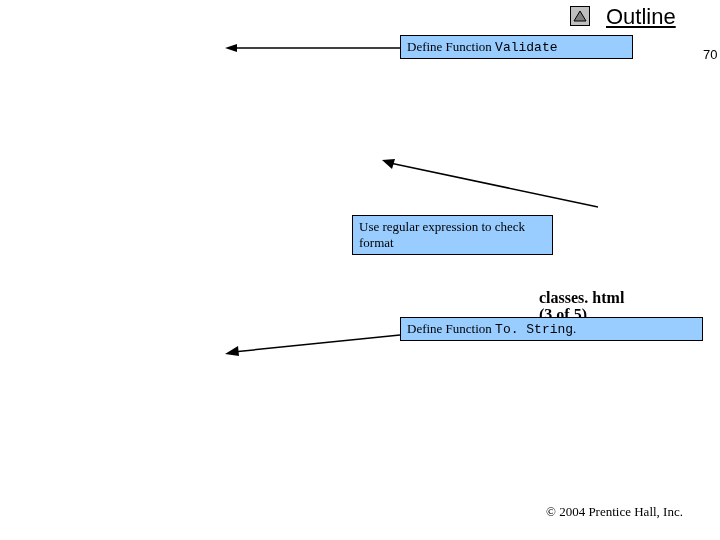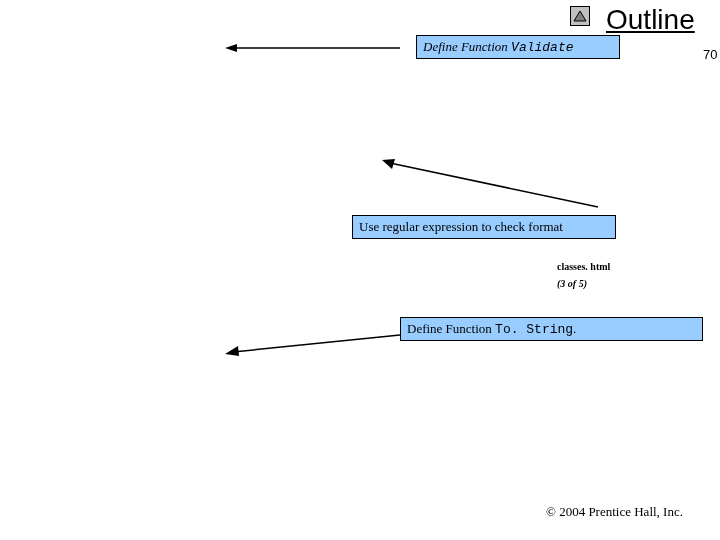--- a/index.html
+++ b/index.html
@@ -21,21 +21,21 @@
     border: 1px solid #000;
     display: flex;
     align-items: center;
     justify-content: center;
   }
   .outline-icon svg { display: block; }
   .outline-title {
     position: absolute;
     left: 606px;
     top: 4px;
-    font-size: 28px;
+    font-size: 22px;
     text-decoration: underline;
     font-family: Arial, sans-serif;
   }
   .page-num {
     position: absolute;
     left: 703px;
     top: 3px;
     font-size: 13px;
     font-family: Arial, sans-serif;
     margin-top: 44px;
@@ -43,23 +43,24 @@
   .callout {
     position: absolute;
     background: #99ccff;
     border: 1px solid #000;
     padding: 3px 6px;
     font-size: 13px;
   }
   .callout .code { font-family: "Courier New", monospace; }
   .file-label {
     position: absolute;
-    left: 557px;
-    font-size: 10px;
+    left: 539px;
+    font-size: 16px;
     font-weight: bold;
+    margin-top: 28px;
   }
   .copyright {
     position: absolute;
     left: 546px;
     top: 504px;
     font-size: 13px;
     line-height: 1.25;
   }
   .arrow {
     position: absolute;
@@ -70,40 +71,40 @@
 <body>
 
 <div class="outline-icon">
   <svg width="14" height="12" viewBox="0 0 14 12">
     <polygon points="7,1 13,11 1,11" fill="#808080" stroke="#000" stroke-width="1"></polygon>
   </svg>
 </div>
 <div class="outline-title">Outline</div>
 <div class="page-num">70</div>
 
-<div class="callout" style="left:416px; top:35px; width:204px;font-style:italic;">
+<div class="callout" style="left:400px; top:35px; width:233px;">
   <span>Define Function </span><span class="code">Validate</span>
 </div>
 
 <svg class="arrow" style="left:225px; top:42px; width:180px; height:12px;">
   <line x1="175" y1="6" x2="8" y2="6" stroke="#000" stroke-width="1.5"></line>
   <polygon points="0,6 12,2 12,10" fill="#000"></polygon>
 </svg>
 
 <svg class="arrow" style="left:380px; top:155px; width:225px; height:60px;">
   <line x1="218" y1="52" x2="10" y2="8" stroke="#000" stroke-width="1.5"></line>
   <polygon points="2,5 15,4 12,14" fill="#000"></polygon>
 </svg>
 
-<div class="callout" style="left:352px; top:215px; width:264px;">
+<div class="callout" style="left:352px; top:215px; width:201px;">
   <span>Use regular expression to check format</span>
 </div>
 
 <div class="file-label" style="top:261px;">classes. html</div>
-<div class="file-label" style="top:278px;font-style:italic;">(3 of 5)</div>
+<div class="file-label" style="top:278px;">(3 of 5)</div>
 
 <div class="callout" style="left:400px; top:317px; width:303px;">
   <span>Define Function </span><span class="code">To. String</span><span>.</span>
 </div>
 
 <svg class="arrow" style="left:225px; top:332px; width:180px; height:30px;">
   <line x1="175" y1="3" x2="8" y2="20" stroke="#000" stroke-width="1.5"></line>
   <polygon points="0,22 13,14 14,24" fill="#000"></polygon>
 </svg>
 

